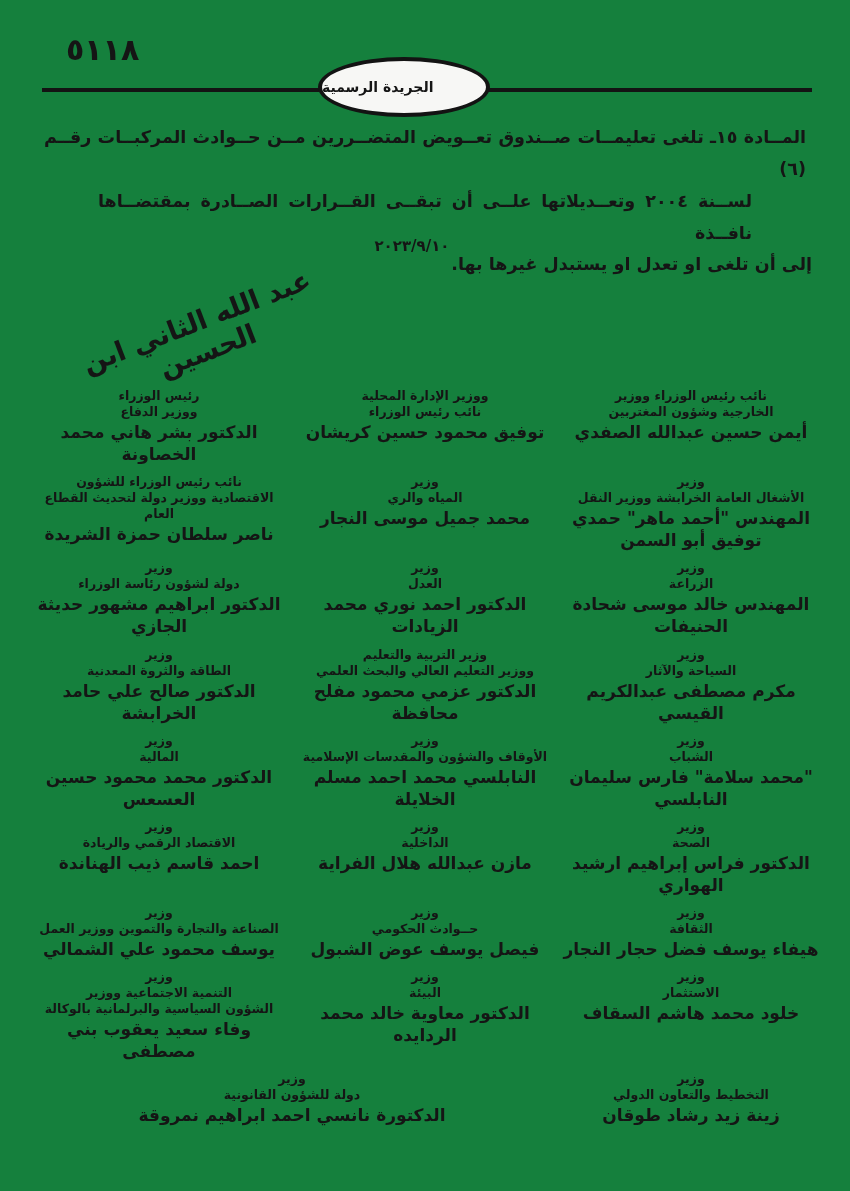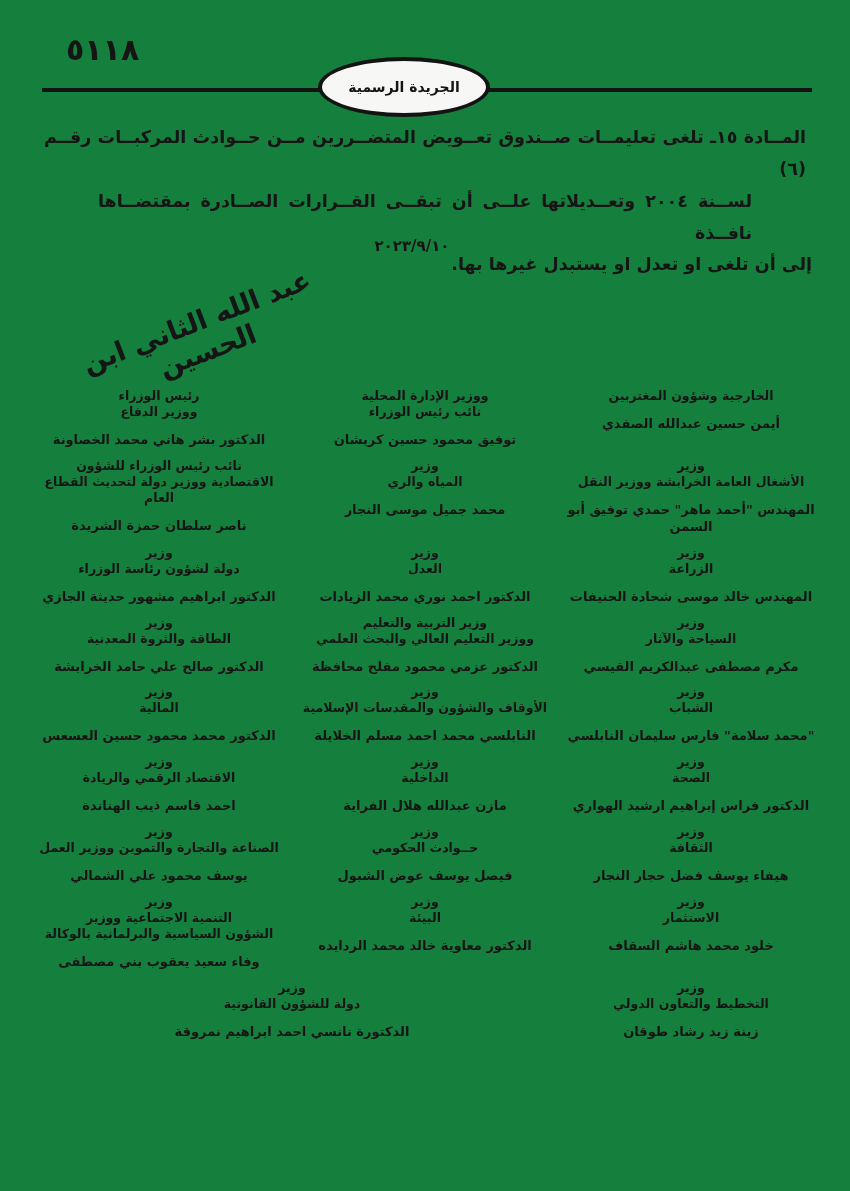--- a/index.html
+++ b/index.html
@@ -18,21 +18,21 @@
     direction:ltr;
   }
   .header-rule {
     position:absolute; top:88px; left:42px; width:770px; height:4px;
     background:#131313; z-index:1;
   }
   .header-ellipse {
     position:absolute; top:57px; left:318px; width:172px; height:60px;
     border:4px solid #131313; border-radius:50%;
     background:#f7f7f5; z-index:2;
-    display:flex; align-items:center; justify-content:center;
+    display:flex; align-items:center; 
     box-sizing:border-box;
   }
   .header-ellipse span { font-size:14px; font-weight:700; direction:rtl; }
   .article {
     position:absolute; top:122px; right:38px; left:38px;
     direction:rtl; font-weight:700; font-size:17.5px; line-height:1.82;
   }
   .article .l1 { text-align:justify; text-align-last:justify; padding:0 6px; }
   .article .l2 { text-align:justify; text-align-last:justify; padding:0 60px; }
   .article .l3 { text-align:right; }
@@ -53,21 +53,21 @@
     direction:rtl;
     display:grid;
     grid-template-columns:repeat(3, 1fr);
     grid-auto-rows:minmax(52px, auto);
     row-gap:9px; column-gap:4px;
     text-align:center;
   }
   .m-block { font-weight:700; }
   .m-block.span2 { grid-column:2 / span 2; }
   .m-title { font-size:12.5px; line-height:1.28; }
-  .m-name  { font-size:13px;  line-height:1.3; margin-top:12px; }
+  .m-name  { font-size:17px;  line-height:1.3; margin-top:1px; }
 </style>
 </head>
 <body>
 
 <div class="page">
 
   <div class="page-number">٥١١٨</div>
 
   <div class="header-rule"></div>
 
@@ -80,20 +80,21 @@
     <div class="l2">لســنة ٢٠٠٤ وتعــديلاتها علــى أن تبقــى القــرارات الصــادرة بمقتضــاها نافــذة</div>
     <div class="l3">إلى أن تلغى او تعدل او يستبدل غيرها بها.</div>
   </div>
 
   <div class="date">٢٠٢٣/٩/١٠</div>
 
   <div class="signature">عبد الله الثاني ابن الحسين</div>
 
   <div class="ministers" id="ministers">
       <div class="m-block">
+        <div class="m-title">نائب رئيس الوزراء ووزير</div>
         <div class="m-title">الخارجية وشؤون المغتربين</div>
         <div class="m-name">أيمن حسين عبدالله الصفدي</div>
       </div>
       <div class="m-block">
         <div class="m-title">ووزير الإدارة المحلية</div>
         <div class="m-title">نائب رئيس الوزراء</div>
         <div class="m-name">توفيق محمود حسين كريشان</div>
       </div>
       <div class="m-block">
         <div class="m-title">رئيس الوزراء</div>

